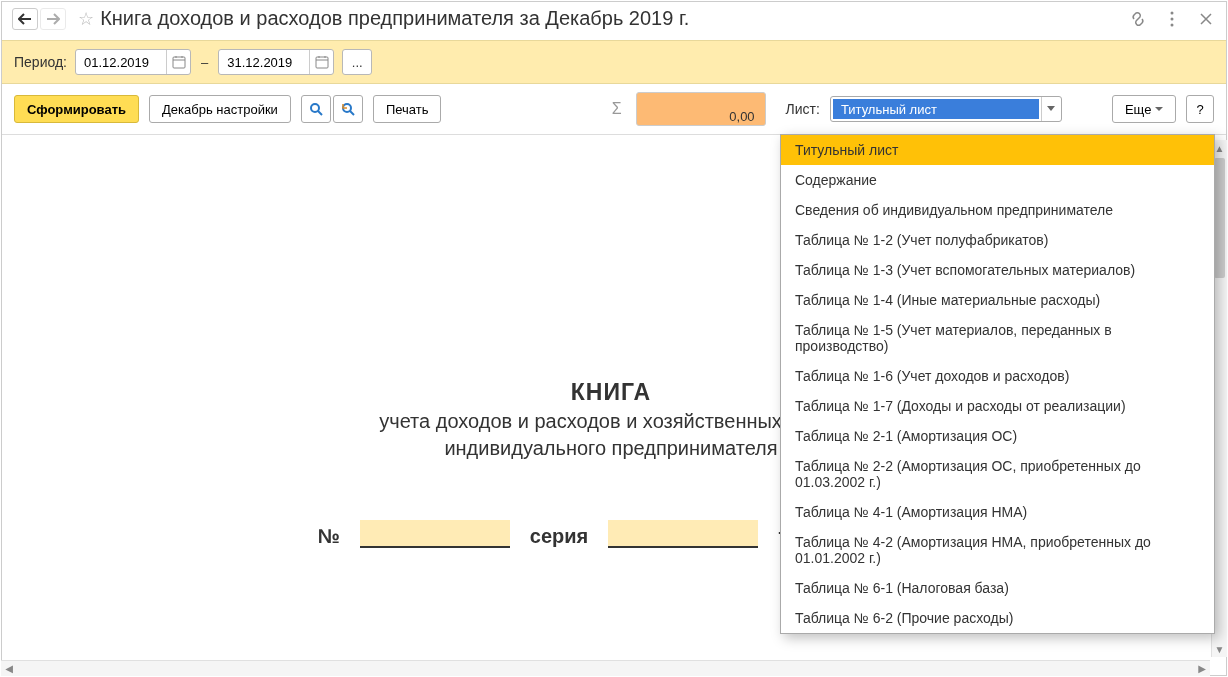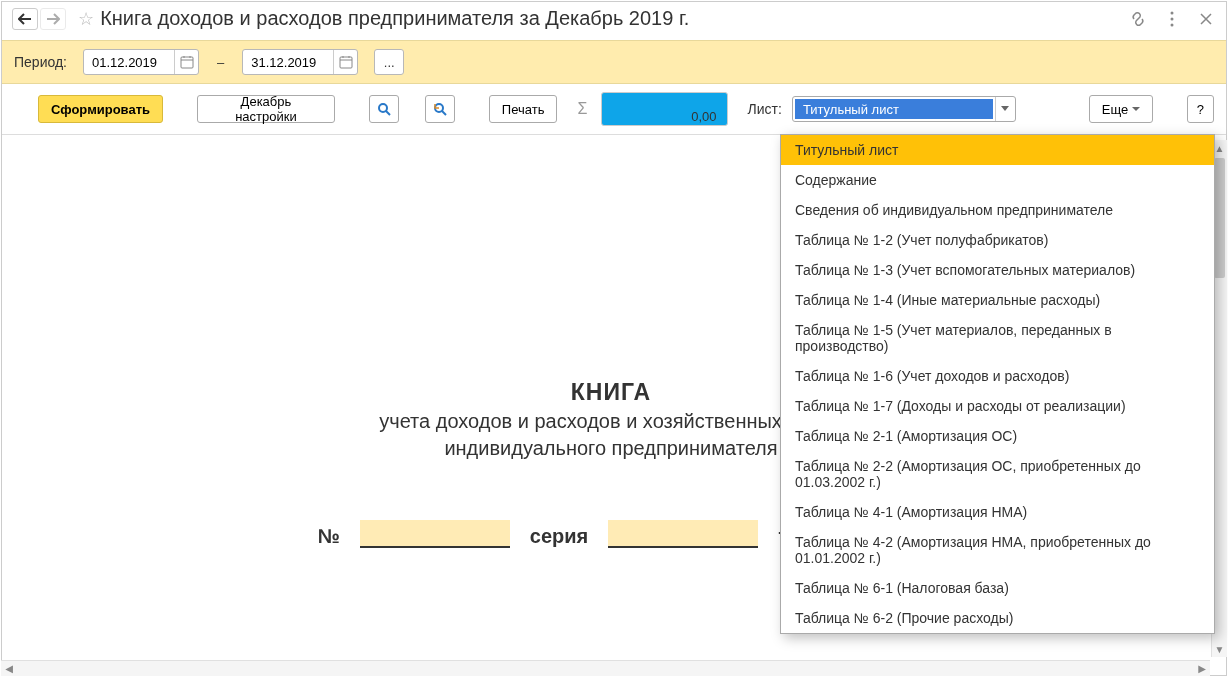--- a/index.html
+++ b/index.html
@@ -8,35 +8,35 @@
 
   .titlebar { display: flex; align-items: center; padding: 5px 10px 10px 10px; gap: 6px; }
   .nav-buttons { display: flex; gap: 2px; margin-right: 6px;}
   .nav-btn { width: 26px; height: 22px; border: 1px solid #ccc; border-radius: 3px; background: #fff; display: flex; align-items: center; justify-content: center; cursor: pointer;}
   .nav-btn.disabled { opacity: .4; }
   .star { color: #bbb; font-size: 18px; }
   .title { font-size: 20px; color: #333; flex: 1; }
   .title-right { display: flex; gap: 14px; align-items: center;}
   .icon-btn { width: 20px; height:20px; display:flex; align-items:center; justify-content:center; cursor:pointer; color:#888;}
 
-  .period-bar { background: #ffecae; padding: 8px 12px; display: flex; align-items: center; gap: 16px; border-top:1px solid #e8d89a; border-bottom:1px solid #e8d89a;}
+  .period-bar { background: #ffecae; padding: 8px 12px; display: flex; align-items: center; gap: 8px; border-top:1px solid #e8d89a; border-bottom:1px solid #e8d89a;}
   .period-label { font-size: 14px;}
   .date-input { display: flex; align-items: center; border: 1px solid #b8b8b8; background: #fff; border-radius: 3px; height: 26px; }
   .date-input input { border: none; padding: 0 8px; width: 90px; font-size: 13px; outline:none; background:transparent; }
   .calendar-btn { border-left: 1px solid #ccc; width: 24px; height: 24px; display: flex; align-items: center; justify-content: center; cursor: pointer;}
   .dash { padding: 0 2px;}
   .dots-btn { border: 1px solid #b8b8b8; background: #fff; border-radius: 3px; width: 30px; height: 26px; display:flex; align-items:center; justify-content:center; cursor:pointer;}
 
   .toolbar { padding: 8px 12px; display: flex; align-items: center; gap: 10px; position:relative;}
-  .btn { border: 1px solid #aaa; background: #fff; padding: 5px 12px; border-radius: 3px; cursor: pointer; font-size: 13px; height: 28px; display:flex; align-items:center;margin-left:24px;}
+  .btn { border: 1px solid #aaa; background: #fff; padding: 5px 12px; border-radius: 3px; cursor: pointer; font-size: 13px; height: 28px; display:flex; align-items:center;}
   .btn.yellow { background: #ffdd54; border:1px solid #d8b93a; font-weight:bold;}
   .btn.icon-only { padding: 0; width: 30px; justify-content:center;}
   .spacer { flex: 1; }
   .sum-icon { color: #999; font-size:16px; padding-right:4px;}
-  .sum-field { border:1px solid #ccc; padding:16px 10px; width:130px; text-align:right; border-radius:3px; height:14px; background:#0ea5e9;}
+  .sum-field { border:1px solid #ccc; padding:16px 10px; width:130px; text-align:right; border-radius:3px; height:14px; background:#fdba74;}
   .sheet-label { margin-left:10px; font-size:14px;}
   .sheet-select { display:flex; align-items:center; border:1px solid #aaa; border-radius:3px; height:26px; width:232px; background:#fff; position:relative;}
   .sheet-select-val { flex:1; padding:0 8px; background:#3a7edb; color:#fff; margin:2px; height:20px; display:flex; align-items:center; font-size:13px;}
   .sheet-select-btn { border-left:1px solid #ccc; width:20px; display:flex; align-items:center; justify-content:center; height:24px; cursor:pointer;}
 
   .dropdown { position:absolute; top: 134px; left: 780px; width: 435px; background:#fff; border:1px solid #aaa; box-shadow: 4px 4px 12px rgba(0,0,0,.25); z-index: 100; max-height: 530px; overflow-y:auto;}
   .dd-item { padding: 7px 14px; font-size: 14px; cursor: pointer;}
   .dd-item.selected { background: #ffc107;}
 
   .page-area { flex:1; background:#fff; border-top:1px solid #ddd; padding: 10px 20px 0 14px; overflow:hidden; position:relative;}

